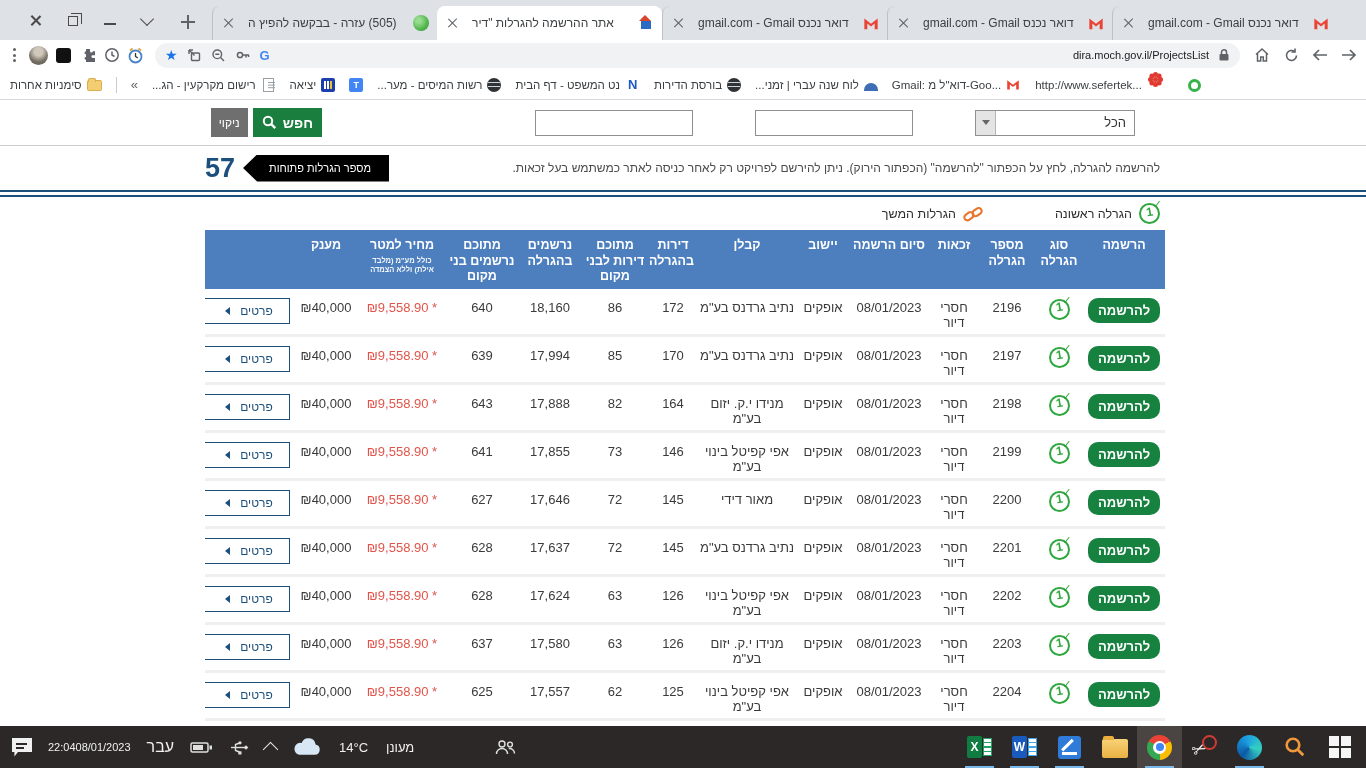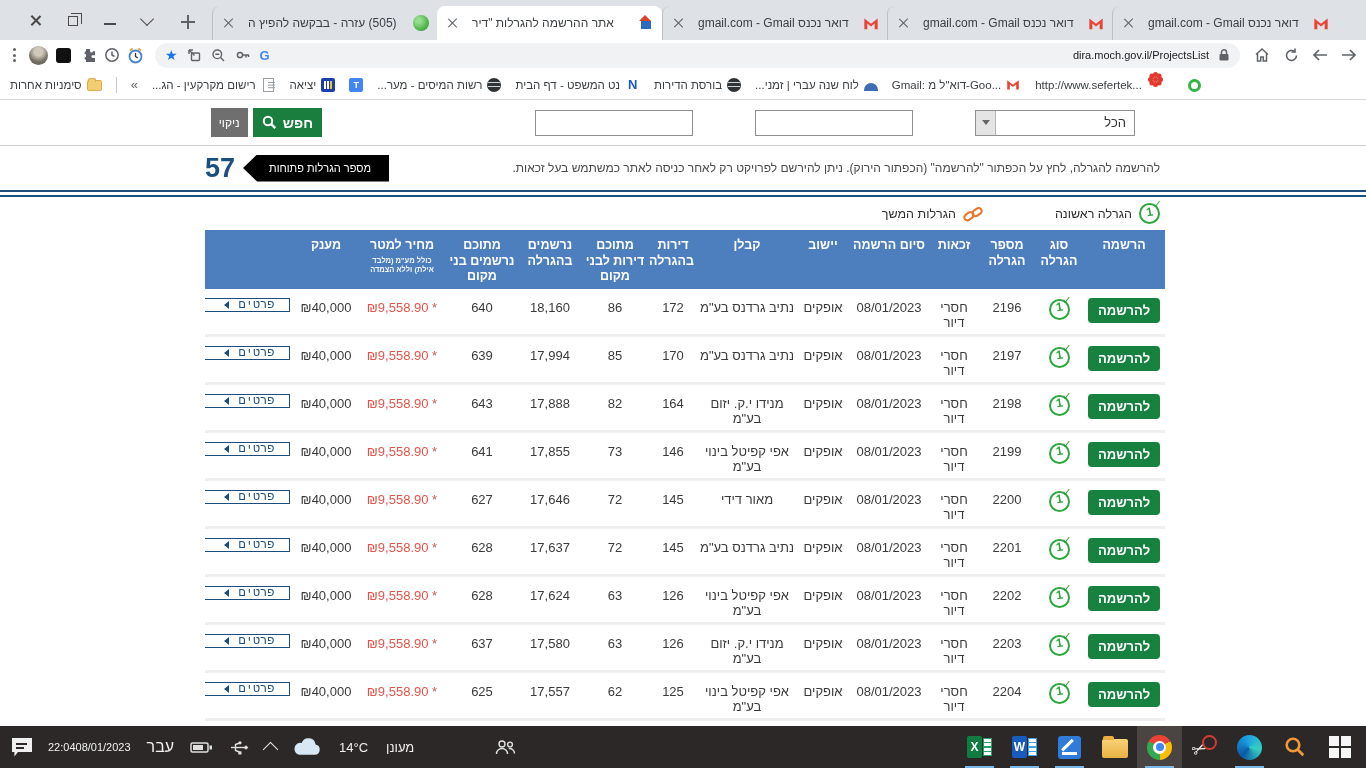--- a/index.html
+++ b/index.html
@@ -100,22 +100,22 @@
 .table{width:960px;margin-right:201px}
 .thead,.trow{display:grid;grid-template-columns:82px 48px 56px 50px 80px 52px 100px 48px 68px 62px 74px 86px 66px 88px}
 .thead{background:#4d7fbe;min-height:57px}
 .th{color:#fff;font-size:12.5px;font-weight:bold;text-align:center;padding:8px 3px 4px;line-height:1.25}
 .th .note{display:block;font-weight:bold;font-size:7.5px;line-height:1.2;margin-top:2px;color:#f0f5fb}
 .tbody .trow{background:#fff;height:45px;margin-bottom:3px;align-items:start}
 .tbody{background:#efefef}
 .td{font-size:13px;color:#3a3a3a;text-align:center;padding:12px 3px 0;line-height:1.15;overflow:hidden}
 .td.c-btn{padding-top:9px}
 .td.price span{color:#e1544a}
-.btn-register{background:#17823f;color:#fff;border:none;font-size:13px;font-weight:bold;padding:5px 10px;border-radius:4px;cursor:pointer;font-family:inherit}
-.btn-details{background:#fff;border:1px solid #1d4f7c;color:#1d4f7c;font-size:12px;height:14px;width:86px;display:flex;align-items:center;justify-content:center;gap:10px;cursor:pointer;font-family:Liberation Mono, monospace}
+.btn-register{background:#17823f;color:#fff;border:none;font-size:13px;font-weight:bold;padding:5px 10px;border-radius:10px;cursor:pointer;font-family:inherit}
+.btn-details{background:#fff;border:1px solid #1d4f7c;color:#1d4f7c;font-size:12px;height:26px;width:86px;display:flex;align-items:center;justify-content:center;gap:10px;cursor:pointer;font-family:Liberation Sans, sans-serif}
 .tri{width:0;height:0;border:4px solid transparent;border-right:5px solid #1d4f7c;display:inline-block}
 .td .first-icon{margin-top:-2px}
 
 
 .taskbar{position:absolute;bottom:0;left:0;width:1366px;height:42px;background:#2b2827;display:flex;align-items:center;padding:0 4px;color:#f0f0f0}
 .tb-item{display:flex;align-items:center;justify-content:center;height:42px;padding:0 8px;cursor:pointer;position:relative}
 .tb-clock{flex-direction:row;font-size:11px;line-height:1.35;text-align:center}
 .tb-lang{font-size:16px}
 .tb-temp{font-size:13px}
 .tb-weather{font-size:13px;margin-left:2px}

